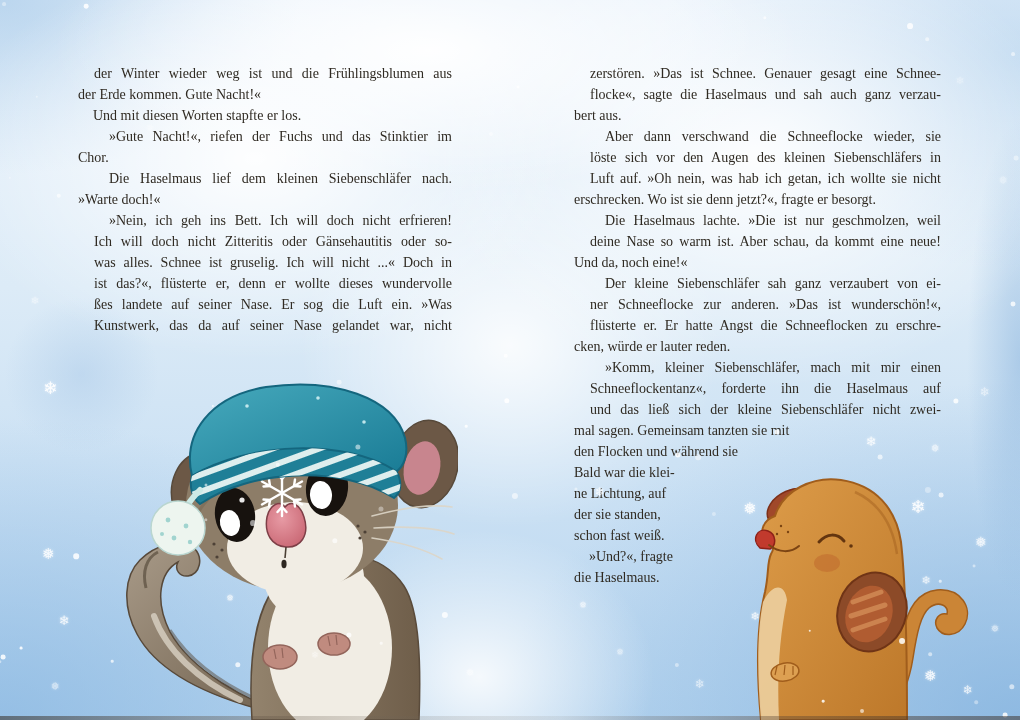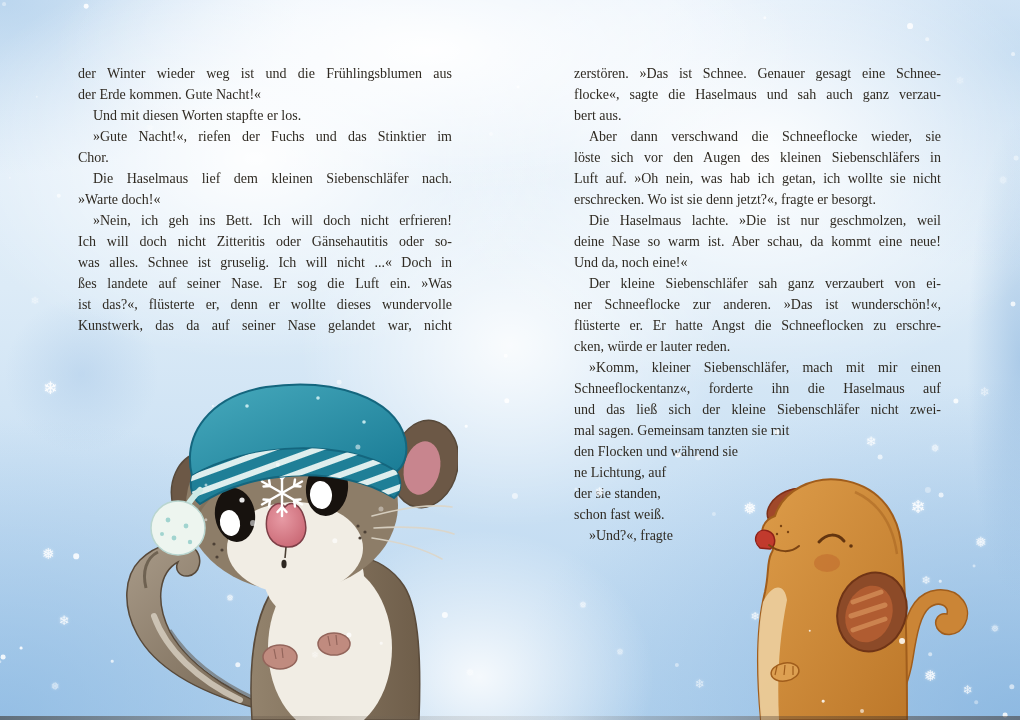--- a/index.html
+++ b/index.html
@@ -15,21 +15,21 @@
       radial-gradient(circle 110px at 8% 52%, rgba(167,199,231,.45), rgba(167,199,231,0) 70%),
       radial-gradient(ellipse 70px 320px at 100% 50%, rgba(138,180,221,.55), rgba(138,180,221,0) 75%),
       radial-gradient(ellipse 430px 250px at 0% 0%, rgba(151,192,228,.55), rgba(151,192,228,0) 70%),
       radial-gradient(ellipse 520px 300px at 100% 8%, rgba(160,198,231,.45), rgba(160,198,231,0) 70%),
       radial-gradient(ellipse 640px 420px at 0% 100%, rgba(134,181,224,.7), rgba(134,181,224,0) 72%),
       radial-gradient(ellipse 720px 470px at 100% 100%, rgba(128,176,221,.75), rgba(128,176,221,0) 72%),
       linear-gradient(180deg,#e7f1fb 0%,#dcebf7 40%,#c8dff3 72%,#b7d5ef 100%);
   }
   .textcol{position:absolute;top:63px;color:#2f2a22;font-size:14px;}
   .textcol .line{height:21px;line-height:21px;white-space:nowrap;}
-  .textcol .line.jst{white-space:normal;text-align:justify;text-align-last:justify;}
+  .textcol .line.jst{white-space:normal;text-align:justify;text-align-last:justify;margin-left:16px;}
   #leftcol{left:78px;width:374px;}
   #rightcol{left:574px;width:367px;}
   .line.ind{padding-left:15px;}
   .snowlayer{position:absolute;inset:0;pointer-events:none;}
   .flake{
     position:absolute;transform:translate(-50%,-50%);
     font-family:"DejaVu Sans",sans-serif;color:#ffffff;
     text-shadow:0 0 3px rgba(255,255,255,.7);
   }
   .dot{position:absolute;border-radius:50%;background:#fff;transform:translate(-50%,-50%);}
@@ -50,22 +50,22 @@
       <div class="line jst">der Winter wieder weg ist und die Frühlingsblumen aus</div>
       <div class="line">der Erde kommen. Gute Nacht!«</div>
       <div class="line ind">Und mit diesen Worten stapfte er los.</div>
       <div class="line ind jst">»Gute Nacht!«, riefen der Fuchs und das Stinktier im</div>
       <div class="line">Chor.</div>
       <div class="line ind jst">Die Haselmaus lief dem kleinen Siebenschläfer nach.</div>
       <div class="line">»Warte doch!«</div>
       <div class="line ind jst">»Nein, ich geh ins Bett. Ich will doch nicht erfrieren!</div>
       <div class="line jst">Ich will doch nicht Zitteritis oder Gänsehautitis oder so-</div>
       <div class="line jst">was alles. Schnee ist gruselig. Ich will nicht ...« Doch in</div>
+      <div class="line jst">ist das?«, flüsterte er, denn er wollte dieses wundervolle</div>
       <div class="line jst">ßes landete auf seiner Nase. Er sog die Luft ein. »Was</div>
-      <div class="line jst">ist das?«, flüsterte er, denn er wollte dieses wundervolle</div>
       <div class="line jst">Kunstwerk, das da auf seiner Nase gelandet war, nicht</div>
     </div>
   <div class="textcol" id="rightcol">
       <div class="line jst">zerstören. »Das ist Schnee. Genauer gesagt eine Schnee-</div>
       <div class="line jst">flocke«, sagte die Haselmaus und sah auch ganz verzau-</div>
       <div class="line">bert aus.</div>
       <div class="line ind jst">Aber dann verschwand die Schneeflocke wieder, sie</div>
       <div class="line jst">löste sich vor den Augen des kleinen Siebenschläfers in</div>
       <div class="line jst">Luft auf. »Oh nein, was hab ich getan, ich wollte sie nicht</div>
       <div class="line">erschrecken. Wo ist sie denn jetzt?«, fragte er besorgt.</div>
@@ -74,24 +74,26 @@
       <div class="line">Und da, noch eine!«</div>
       <div class="line ind jst">Der kleine Siebenschläfer sah ganz verzaubert von ei-</div>
       <div class="line jst">ner Schneeflocke zur anderen. »Das ist wunderschön!«,</div>
       <div class="line jst">flüsterte er. Er hatte Angst die Schneeflocken zu erschre-</div>
       <div class="line">cken, würde er lauter reden.</div>
       <div class="line ind jst">»Komm, kleiner Siebenschläfer, mach mit mir einen</div>
       <div class="line jst">Schneeflockentanz«, forderte ihn die Haselmaus auf</div>
       <div class="line jst">und das ließ sich der kleine Siebenschläfer nicht zwei-</div>
       <div class="line">mal sagen. Gemeinsam tanzten sie mit</div>
       <div class="line">den Flocken und während sie</div>
+      <div class="line">Bald war die klei-</div>
       <div class="line">ne Lichtung, auf</div>
       <div class="line">der sie standen,</div>
       <div class="line">schon fast weiß.</div>
       <div class="line ind">»Und?«, fragte</div>
+      <div class="line">die Haselmaus.</div>
     </div>
 
   <svg class="illu" style="left:42px;top:376px;" width="416" height="344" viewBox="0 0 416 344">
     <defs>
       <linearGradient id="tailg" x1="0" y1="0" x2="1" y2="1">
         <stop offset="0" stop-color="#a89a88"></stop>
           <stop offset="1" stop-color="#6b5c49"></stop>
       </linearGradient>
       <linearGradient id="bodyg" x1="0" y1="0" x2="1" y2="0">
         <stop offset="0" stop-color="#93836d"></stop>

